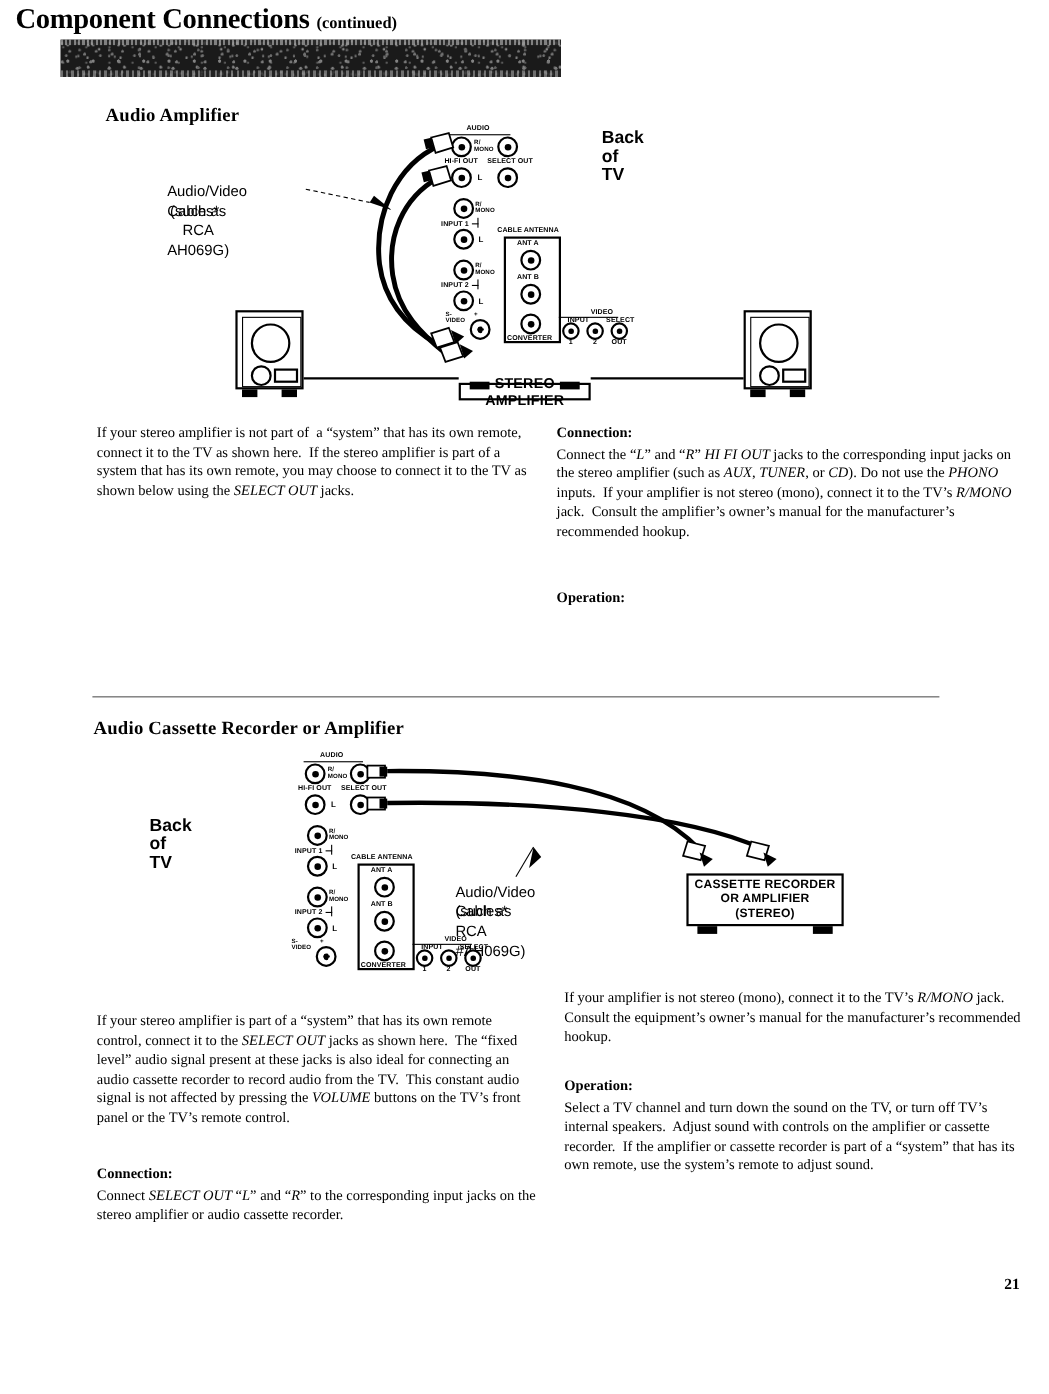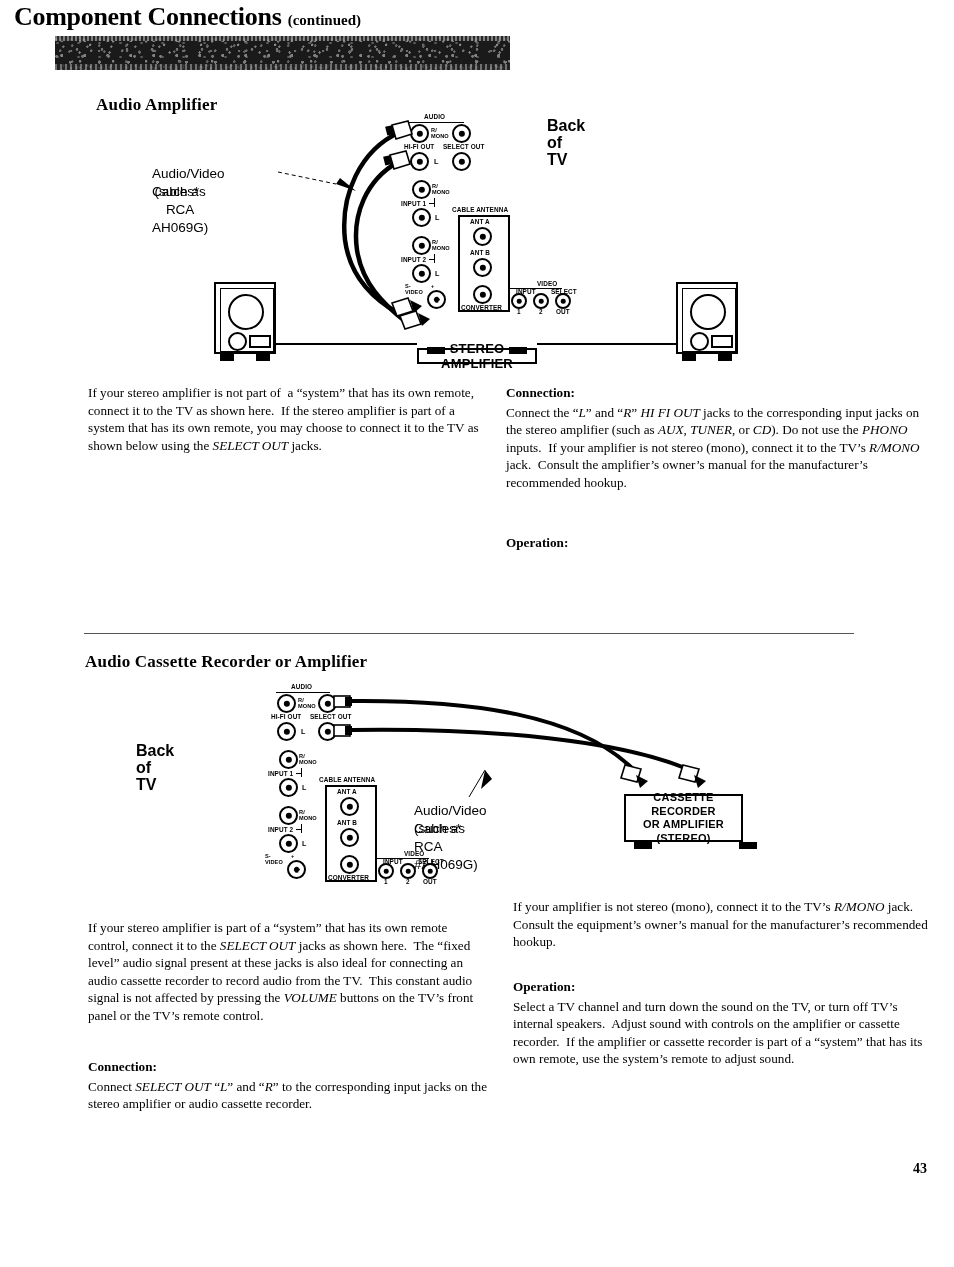--- a/index.html
+++ b/index.html
@@ -360,21 +360,21 @@
       <g>
         <path d="M625,765 L641,769 L637,782 L621,778 Z" fill="#fff" stroke="#000" stroke-width="1.6"></path>
         <path d="M636,775 L648,781 L640,788 Z" fill="#000"></path>
       </g>
       <g>
         <path d="M683,765 L699,769 L695,782 L679,778 Z" fill="#fff" stroke="#000" stroke-width="1.6"></path>
         <path d="M694,775 L706,781 L698,788 Z" fill="#000"></path>
       </g>
     </svg>
 
-    <div class="devbox" style="left:624px;top:794px;width:119px;height:48px;font-size:11px;line-height:13.5px;letter-spacing:.2px;">
+    <div class="devbox" style="left:624px;top:794px;width:143px;height:48px;font-size:11px;line-height:13.5px;letter-spacing:.2px;">
       <span>CASSETTE RECORDER</span>
       <span>OR AMPLIFIER</span>
       <span>(STEREO)</span>
     </div>
     <div class="foot" style="left:634px;top:842px;width:18px;"></div>
     <div class="foot" style="left:739px;top:842px;width:18px;"></div>
   </div>
 
   <div class="col" id="c2l">
     <p>If your stereo amplifier is part of a “system” that has its own remote control, connect it to the <span class="it">SELECT OUT</span> jacks as shown here.&nbsp; The “fixed level” audio signal present at these jacks is also ideal for connecting an audio cassette recorder to record audio from the TV.&nbsp; This constant audio signal is not affected by pressing the <span class="it">VOLUME</span> buttons on the TV’s front panel or the TV’s remote control.</p>
@@ -387,15 +387,15 @@
 
   <div class="col" id="c2r">
     <p>If your amplifier is not stereo (mono), connect it to the TV’s <span class="it">R/MONO</span> jack.&nbsp; Consult the equipment’s owner’s manual for the manufacturer’s recommended hookup.</p>
   </div>
 
   <div class="col" id="c2r2">
     <p class="lbl">Operation:</p>
     <p>Select a TV channel and turn down the sound on the TV, or turn off TV’s internal speakers.&nbsp; Adjust sound with controls on the amplifier or cassette recorder.&nbsp; If the amplifier or cassette recorder is part of a “system” that has its own remote, use the system’s remote to adjust sound.</p>
   </div>
 
-  <div class="pageno">43</div>
+  <div class="pageno">21</div>
 
 </div>
 
 </body></html>

